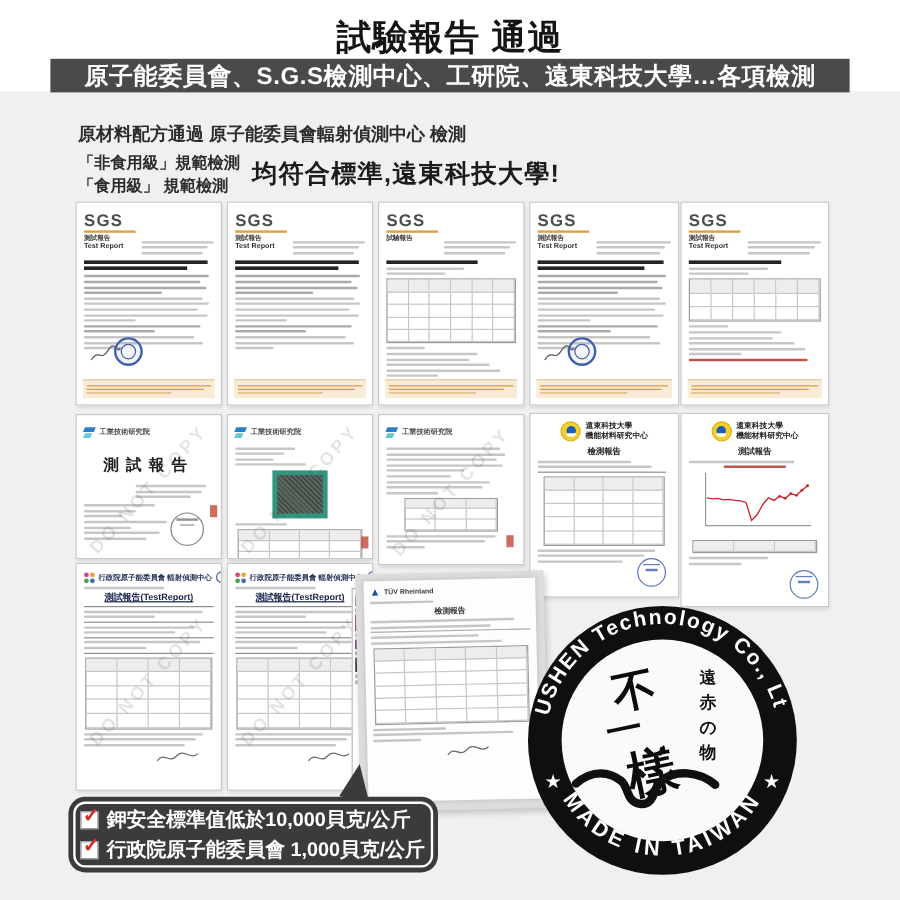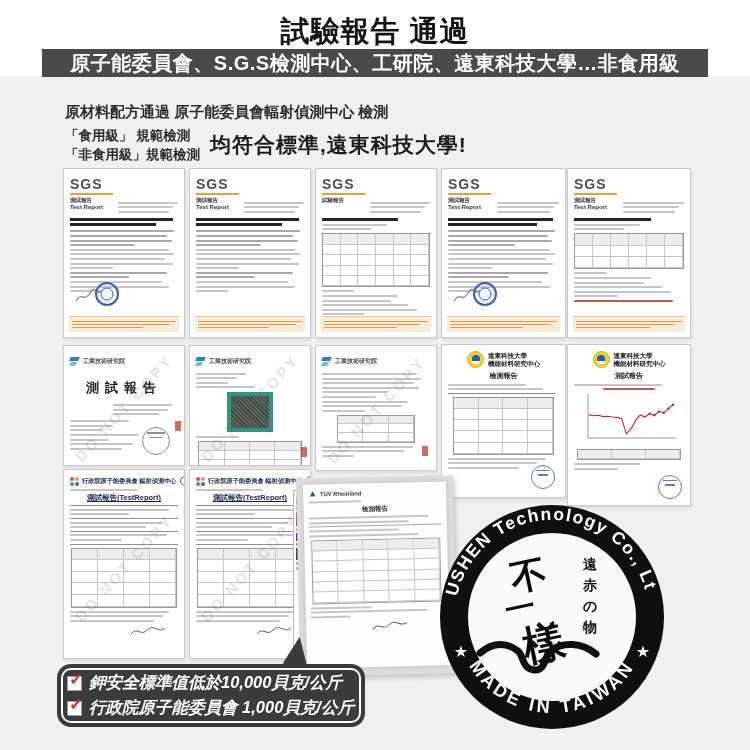--- a/index.html
+++ b/index.html
@@ -73,41 +73,41 @@
   .tuv-tri{color:#1a4f9c;font-size:9px;line-height:9px;}
   .tuv-name{font-size:5.8px;font-weight:bold;color:#3a3a3a;}
   .tuv-title{text-align:center;font-size:6.5px;font-weight:bold;color:#333;margin:3px 0 1px;}
   
   #callout{left:57px;top:664px;width:308px;height:63px;background:#3b3b3b;border-radius:14px;z-index:6;
            display:flex;flex-direction:column;justify-content:center;gap:3px;padding:4px 8px 4px 10px;box-sizing:border-box;}
   #callout::after{content:'';position:absolute;inset:4px;border:2px solid #fff;border-radius:10px;pointer-events:none;}
   #callout .row{display:flex;align-items:center;gap:7px;}
   .cb{width:13px;height:13px;background:#fff;border:1.6px solid #9a9a9a;position:relative;flex:none;}
   .cb::after{content:'✓';position:absolute;left:1px;top:-8px;font-size:17px;font-weight:bold;color:#d42a2a;}
-  #callout .txt{color:#fff;font-size:16.5px;font-weight:bold;white-space:nowrap;letter-spacing:0;font-style:italic;}
+  #callout .txt{color:#fff;font-size:16.5px;font-weight:bold;white-space:nowrap;letter-spacing:0;}
   #callout-tail{left:286px;top:637px;width:0;height:0;border-left:10px solid transparent;border-right:16px solid transparent;
                 border-bottom:30px solid #3b3b3b;transform:rotate(14deg);z-index:5;}
   #seal{left:436px;top:501px;width:232px;height:232px;z-index:4;}
   #doc-sliver{left:293px;top:490px;width:18px;height:168px;background:#fff;border:1px solid #bbb;z-index:2;padding:3px 2px;box-sizing:border-box;}
   #doc-sliver i{display:block;margin:2px 0;}
 </style>
 </head>
 <body>
 
 <div id="content-bg" class="abs"></div>
 
 <div id="page-title" class="abs">試驗報告 通過</div>
-<div id="banner" class="abs">原子能委員會、S.G.S檢測中心、工研院、遠東科技大學…非食用級</div>
+<div id="banner" class="abs">原子能委員會、S.G.S檢測中心、工研院、遠東科技大學…各項檢測</div>
 
 <div id="intro" class="abs">
   <div class="l1">原材料配方通過 原子能委員會輻射偵測中心 檢測</div>
   <div class="cols">
     <div>
+      <div class="small">「非食用級」規範檢測</div>
       <div class="small">「食用級」 規範檢測</div>
-      <div class="small">「非食用級」規範檢測</div>
     </div>
     <div class="hl">均符合標準,遠東科技大學!</div>
   </div>
 </div>
 
 <div id="doc-grid">
     <div class="doc" style="left: 63px; top: 168px; width: 122px; height: 170px; z-index: 1;"><div class="sgs-logo">SGS</div><div class="shead">
         <div class="doc-tt" style="width: 40%;">
           <div class="zh">測試報告</div>
           <div>Test Report</div>

